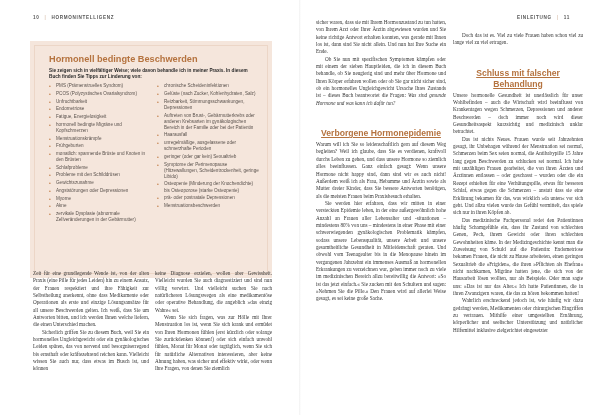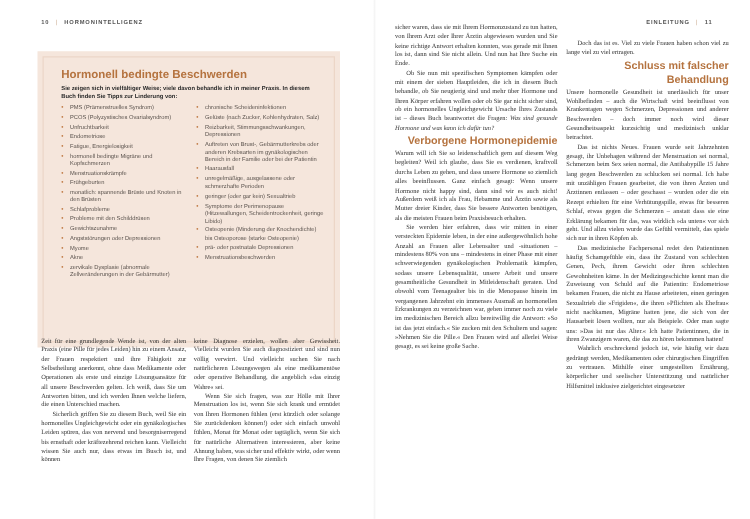--- a/index.html
+++ b/index.html
@@ -48,21 +48,21 @@
 
   .col-text {
     position: absolute; font-size: 5.15px; line-height: 7.35px; text-align: justify;
     color: #333;
   }
   .col-text p { margin: 0; }
   .col-text p + p { text-indent: 9px; }
   .col-text .no-indent { text-indent: 0 !important; }
   .h2 {
     font-family: "Liberation Sans", sans-serif; color: #b5733f; font-weight: bold;
-    font-size: 8.6px; line-height: 11px; margin: 0 0 2px 0; text-align: right;
+    font-size: 8.6px; line-height: 11px; margin: 21px 0 2px 0; text-align: center; text-decoration: underline;
   }
   em { font-style: italic; }
   .gutter { position: absolute; left: 299px; top: 0; width: 2px; height: 415px;
     background: linear-gradient(to right, #f1f1f1, #ffffff); }
 </style>
 </head>
 <body>
 
 <div class="page page-left">
   <div class="running-head">

